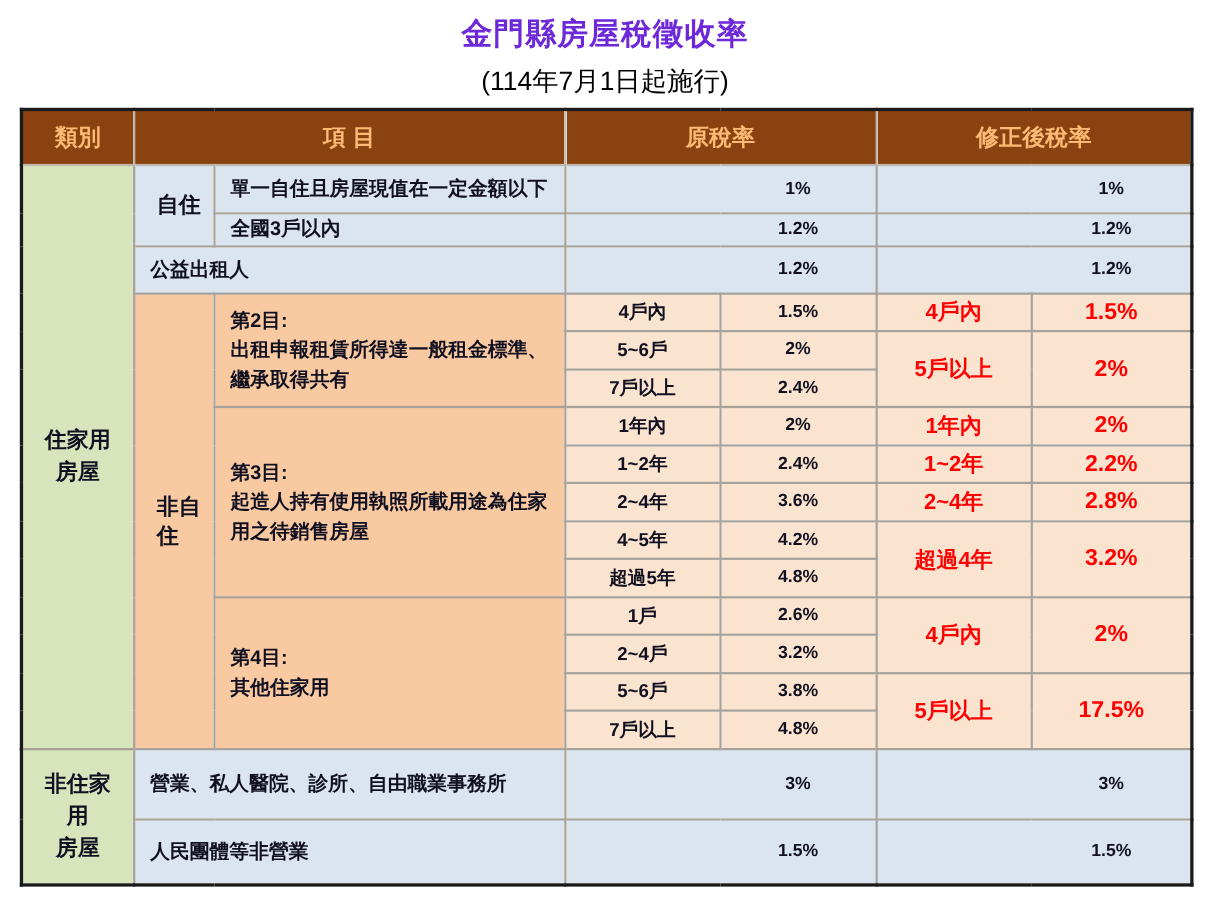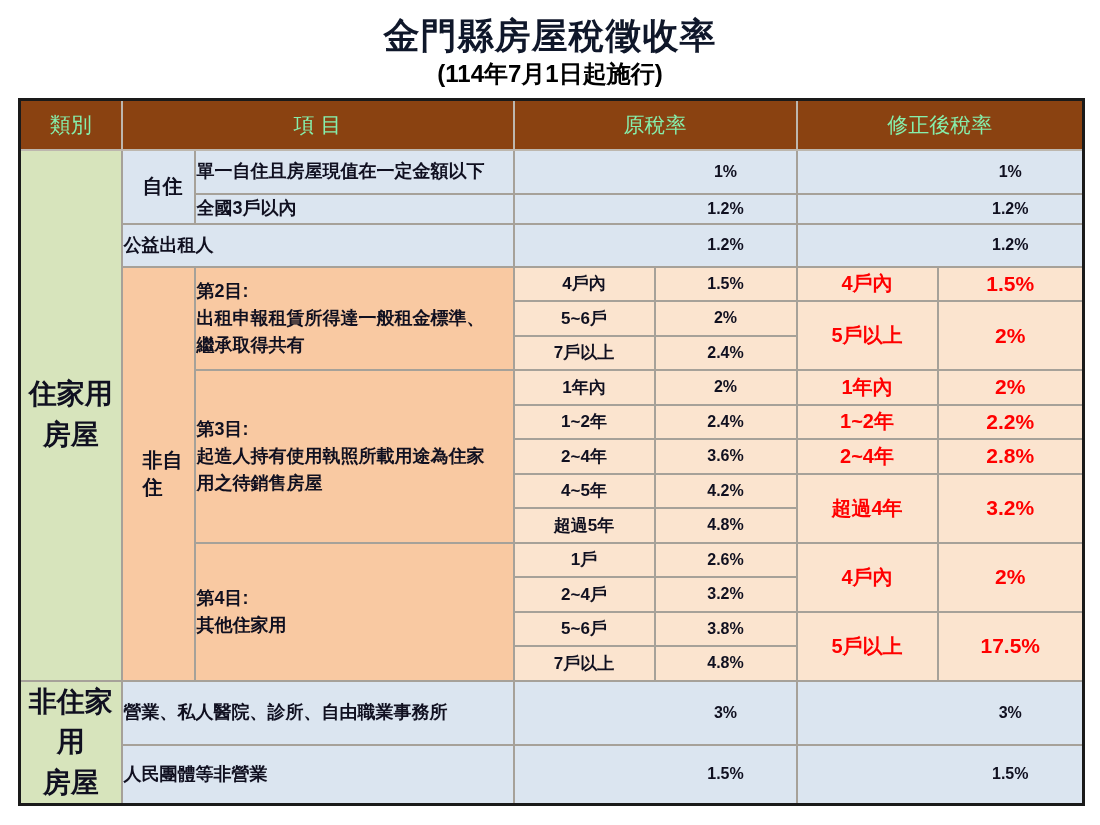--- a/index.html
+++ b/index.html
@@ -1,49 +1,49 @@
 <!DOCTYPE html>
 <html><head>
 <meta charset="utf-8">
 <style>
   html,body { margin:0; padding:0; background:#ffffff; }
   body { width:1100px; height:825px; font-family:"Liberation Sans", sans-serif; }
   .page { position:relative; width:1100px; height:825px; overflow:hidden; background:#ffffff; }
 
   .title {
     position:absolute; top:12px; left:0; width:1100px;
-    text-align:center; font-size:36px; font-weight:bold; color:#0f172a;
+    text-align:center; font-size:28px; font-weight:bold; color:#6d28d9;
     letter-spacing:1px;
   }
   .subtitle {
     position:absolute; top:58px; left:0; width:1100px;
-    text-align:center; font-size:24px; font-weight:bold; color:#000;
+    text-align:center; font-size:24px; font-weight:normal; color:#000;
   }
 
   table.rates {
     position:absolute; left:18px; top:98px;
     width:1064px; height:706px;
     border-collapse:collapse; table-layout:fixed;
     border:3px solid #1a1a1a;
   }
   td, th { border:2px solid #a6a199; overflow:hidden; vertical-align:middle; padding:0; }
   th {
-    background:#8a4211; color:#86efac; font-size:21px; font-weight:normal;
+    background:#8a4211; color:#fdba74; font-size:21px; font-weight:bold;
     text-align:center; border-color:#bdb7ae;
   }
   td { font-weight:bold; color:#101020; }
 
-  .green   { background:#d7e4bc; font-size:28px; text-align:center;
+  .green   { background:#d7e4bc; font-size:20px; text-align:center;
              white-space:pre-line; line-height:1.45; }
   .blue    { background:#dbe5f0; }
   .peachD  { background:#f9c9a2; }
   .peachL  { background:#fbe4cf; }
 
   .subcat    { font-size:20px; padding-left:20px; }
-  .item      { font-size:18px; padding-left:1px; padding-right:2px;
+  .item      { font-size:18px; padding-left:14px; padding-right:2px;
                white-space:pre-line; line-height:1.5; }
   .tierLabel { font-size:17px; text-align:center; }
   .rateVal   { font-size:16px; text-align:center; }
   .redLabel  { color:#ff0000; font-size:20px; text-align:center; }
   .redVal    { color:#ff0000; font-size:21px; text-align:center; }
   .mergedRate{ padding-left:141px; text-align:center; font-size:16px; }
 </style>
 </head>
 <body>
 

